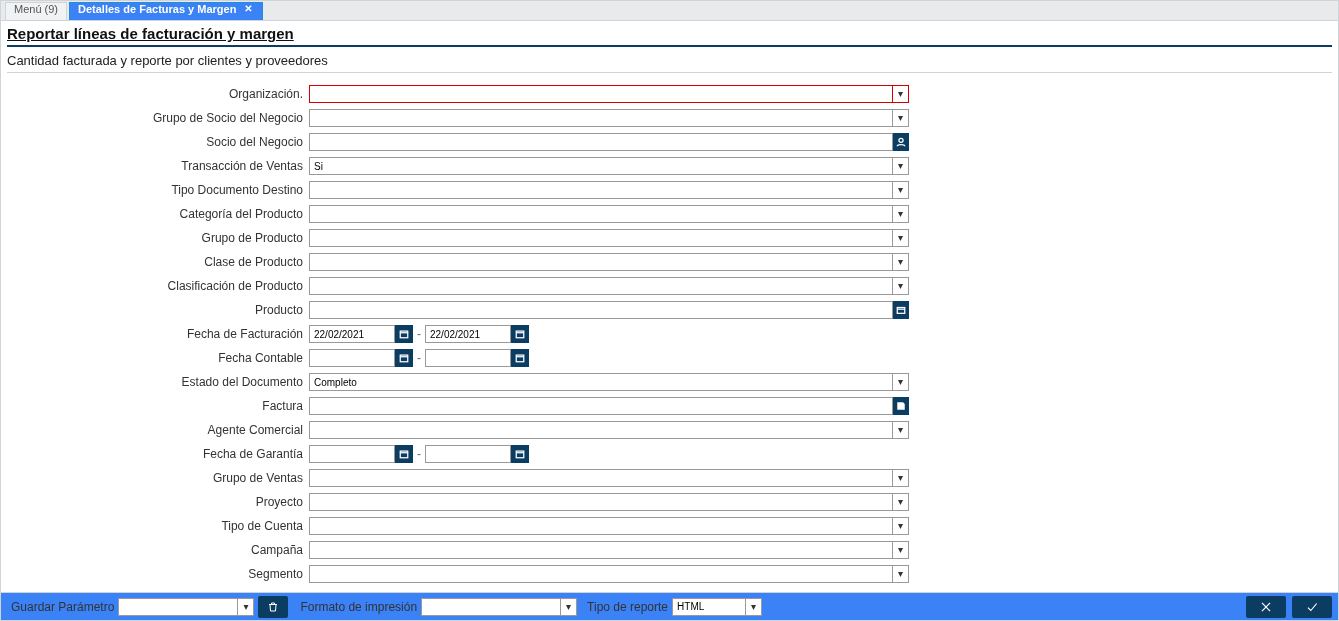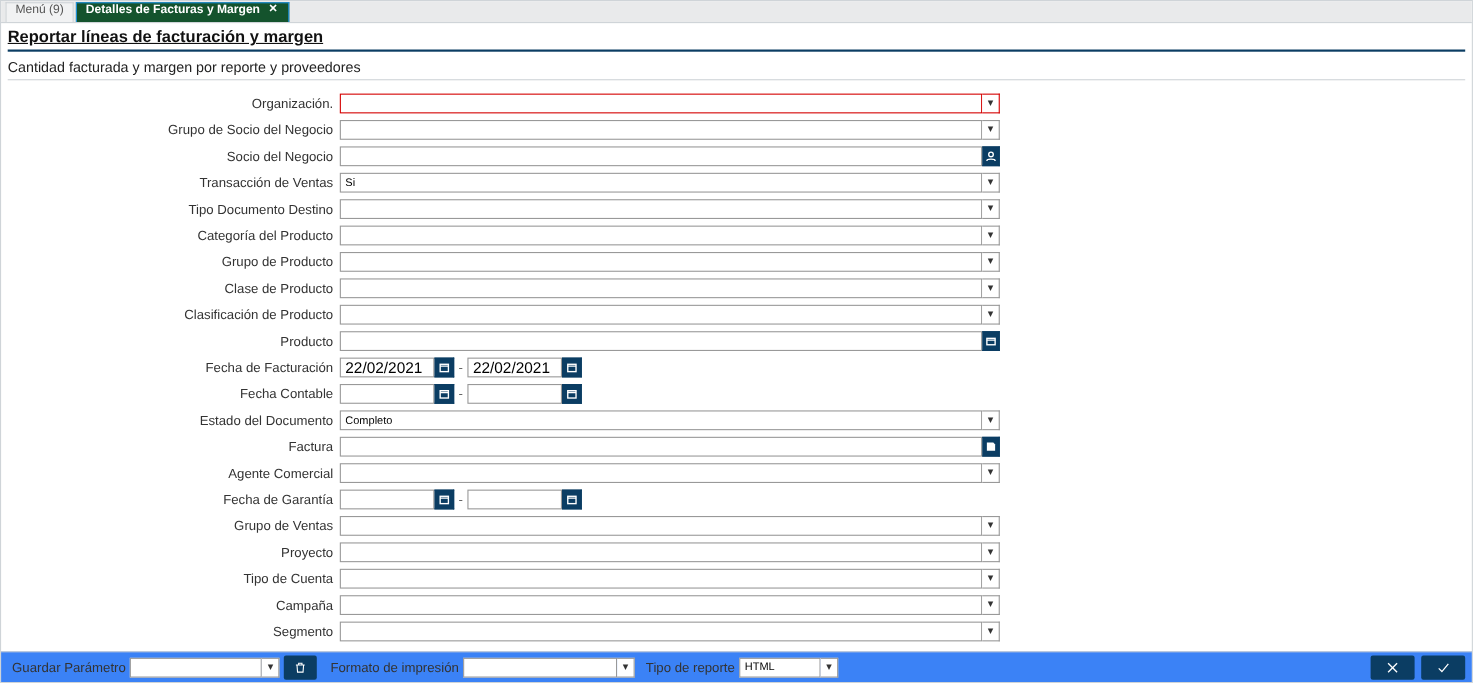--- a/index.html
+++ b/index.html
@@ -22,21 +22,21 @@
     height:18px; display:inline-flex; align-items:flex-start;
     padding: 0 8px; margin-right:2px;
     font-size:11px;
     border:1px solid #cfd4d8;
     border-bottom:none;
     background:#f1f2f3;
     color:#555;
     cursor:pointer;
   }
   .tab.active {
-    background:#14532d;
+    background:#3b82f6;
     color:#fff;
     border-color:#1f90d8;
     font-weight:bold;
   }
   .tab-close {
     margin-left:6px; width:12px; height:12px;
     display:inline-flex; align-items:center; justify-content:center;
     font-size:10px; line-height:1;
     color:#fff;
   }
@@ -90,21 +90,21 @@
     border-left:none;
     background:#fff;
     color:#333;
     cursor:pointer;
   }
   .combo-btn.error { border:1px solid #d40000; border-left:none;}
   .icon-btn { background:#0b3d63; color:#fff; border-color:#0b3d63;}
   .search-btn { background:#0b3d63; color:#fff; border-color:#0b3d63;}
   .date-btn { background:#0b3d63; color:#fff; border-color:#0b3d63; width:18px;}
   .date-input {
-    width:86px; height:18px; border:1px solid #999; padding:0 4px; font-size:14px;
+    width:86px; height:18px; border:1px solid #999; padding:0 4px; font-size:10px;
   }
   .date-sep { margin:0 4px; color:#666;}
   .footer {
     border-top:1px solid #cfd4d8;
     background:#3b82f6;
     height:28px;
     display:flex; align-items:center;
     padding:0 6px;
     font-size:12px;
   }
@@ -143,21 +143,21 @@
       <span>Menú (9)</span>
     </div>
     <div class="tab active">
       <span>Detalles de Facturas y Margen</span>
       <span class="tab-close">✕</span>
     </div>
   </div>
 
   <div class="header">
     <div class="page-title">Reportar líneas de facturación y margen</div>
-    <div class="page-subtitle">Cantidad facturada y margen por reporte y proveedores</div>
+    <div class="page-subtitle">Cantidad facturada y reporte por clientes y proveedores</div>
     <div class="hr-sub"></div>
   </div>
 
   <div class="content">
 
     <div class="form-row">
       <div class="form-label">Organización.</div>
       <div class="form-ctrl">
         <input class="textfield error" value="" style="">
         <div class="combo-btn error">▾</div>

